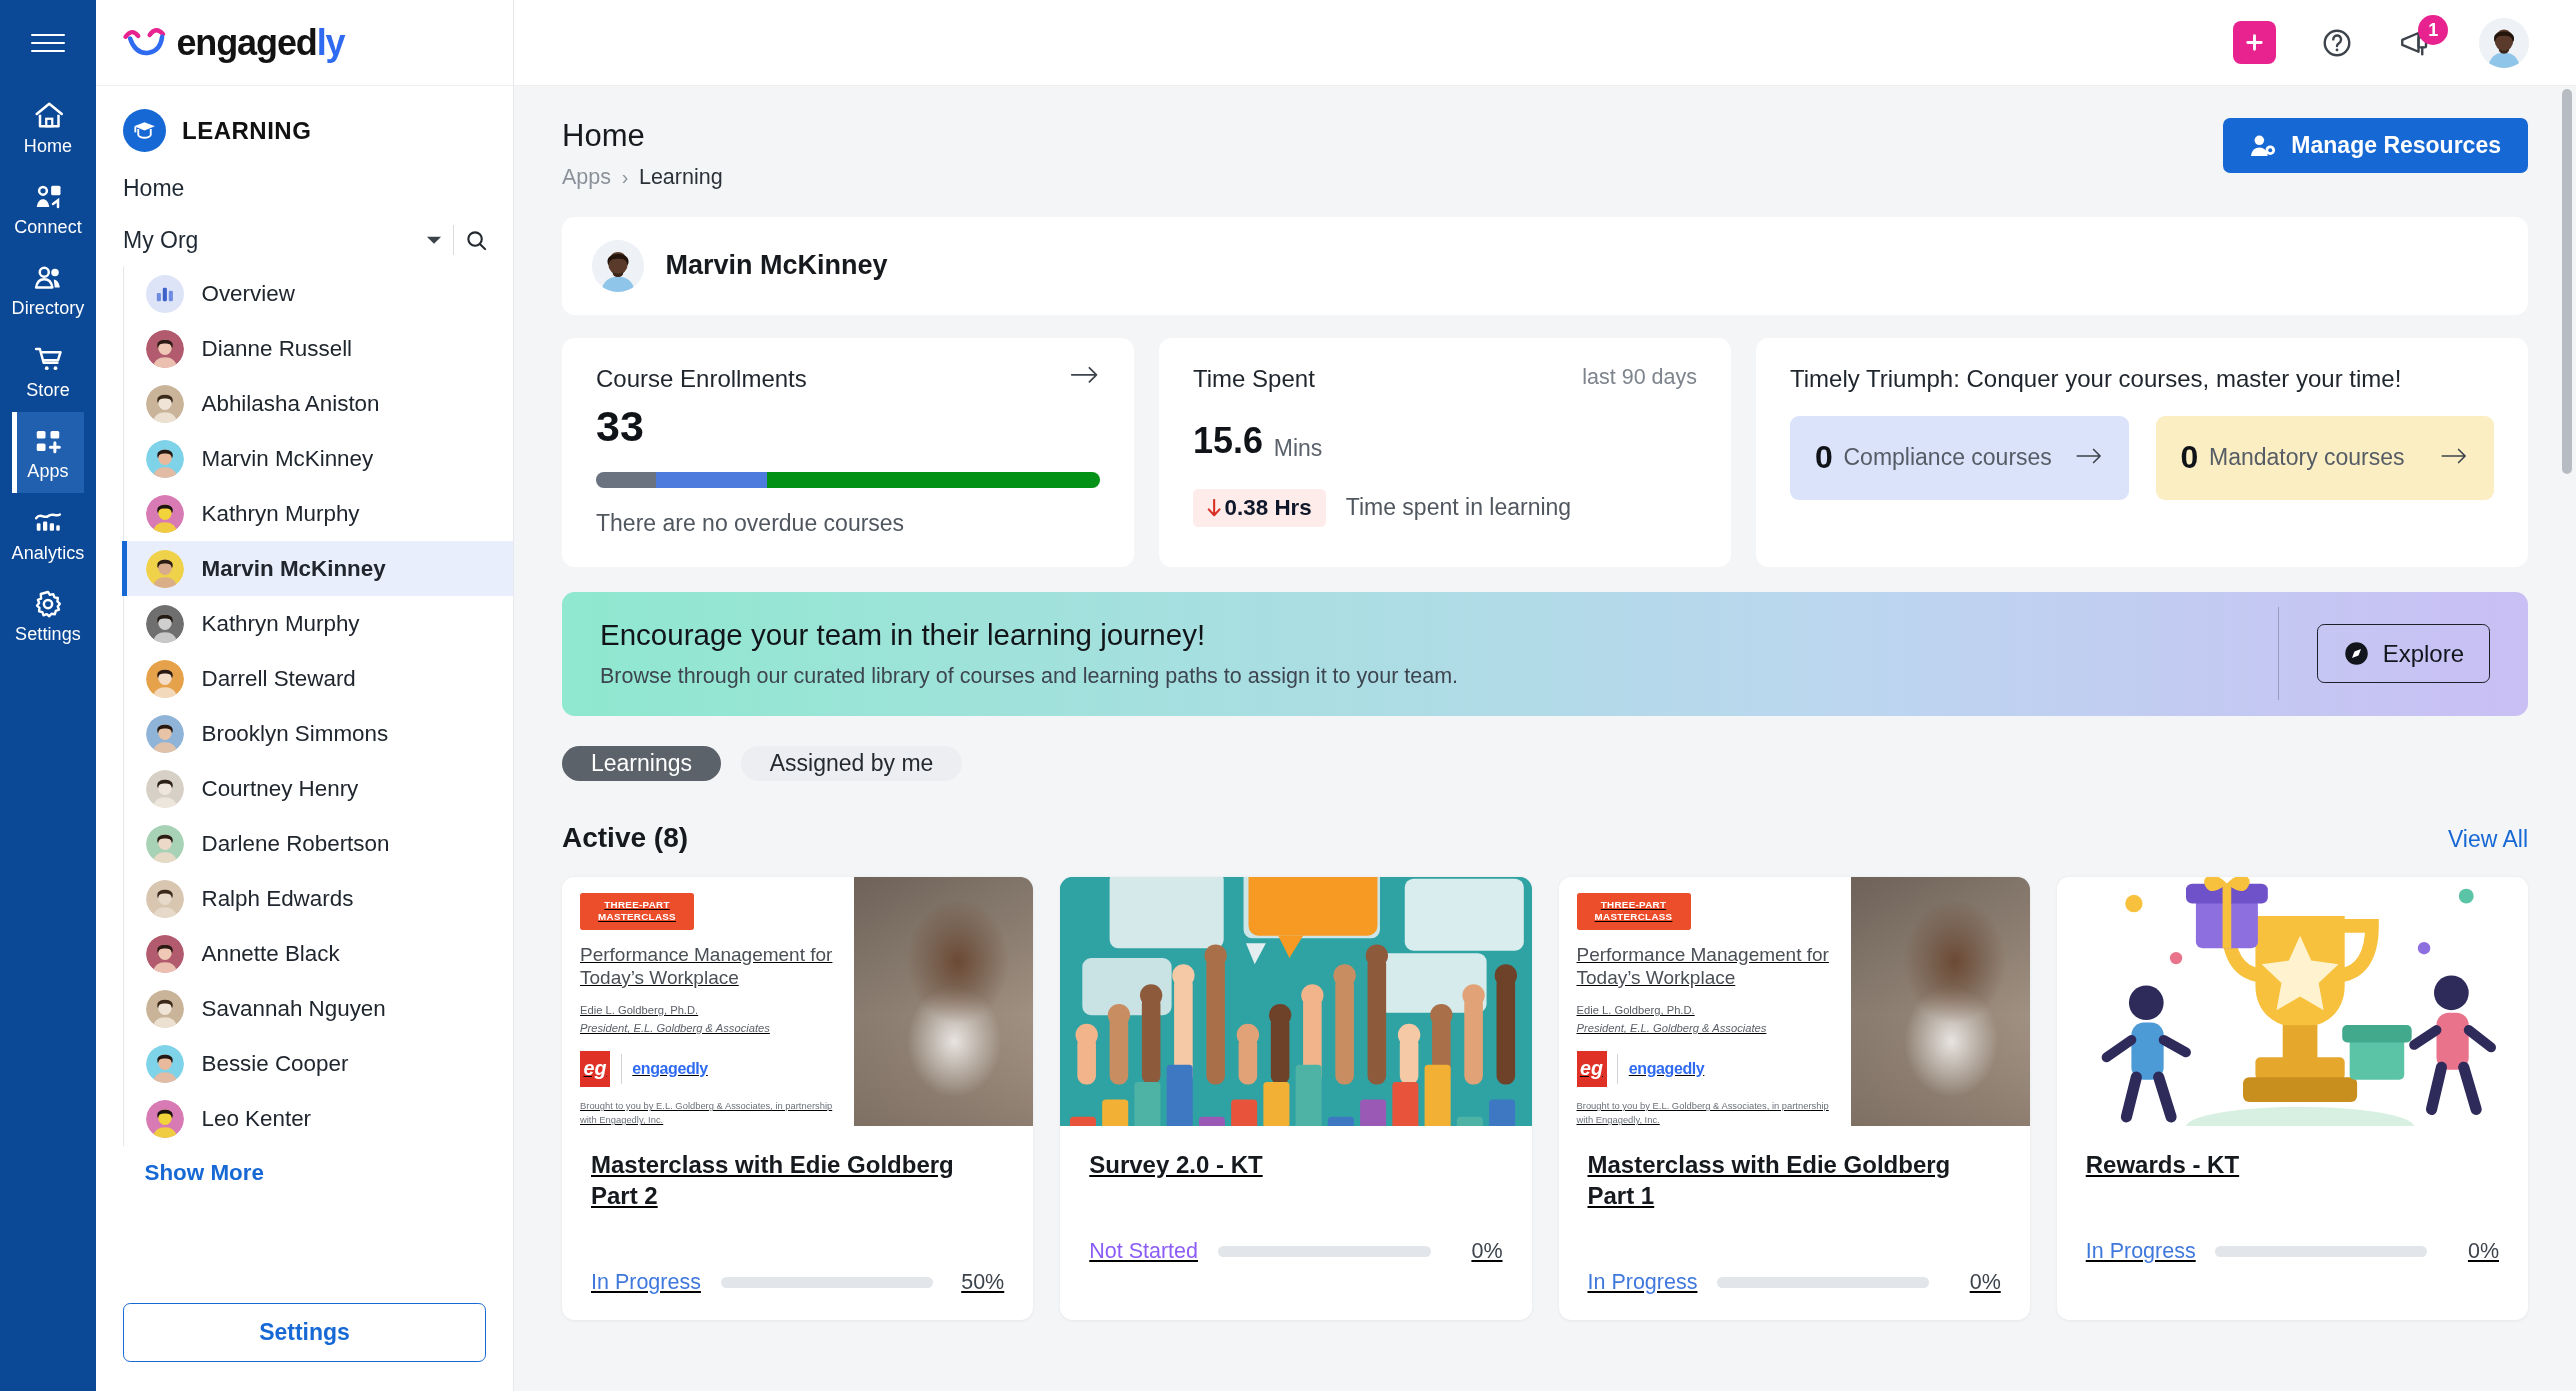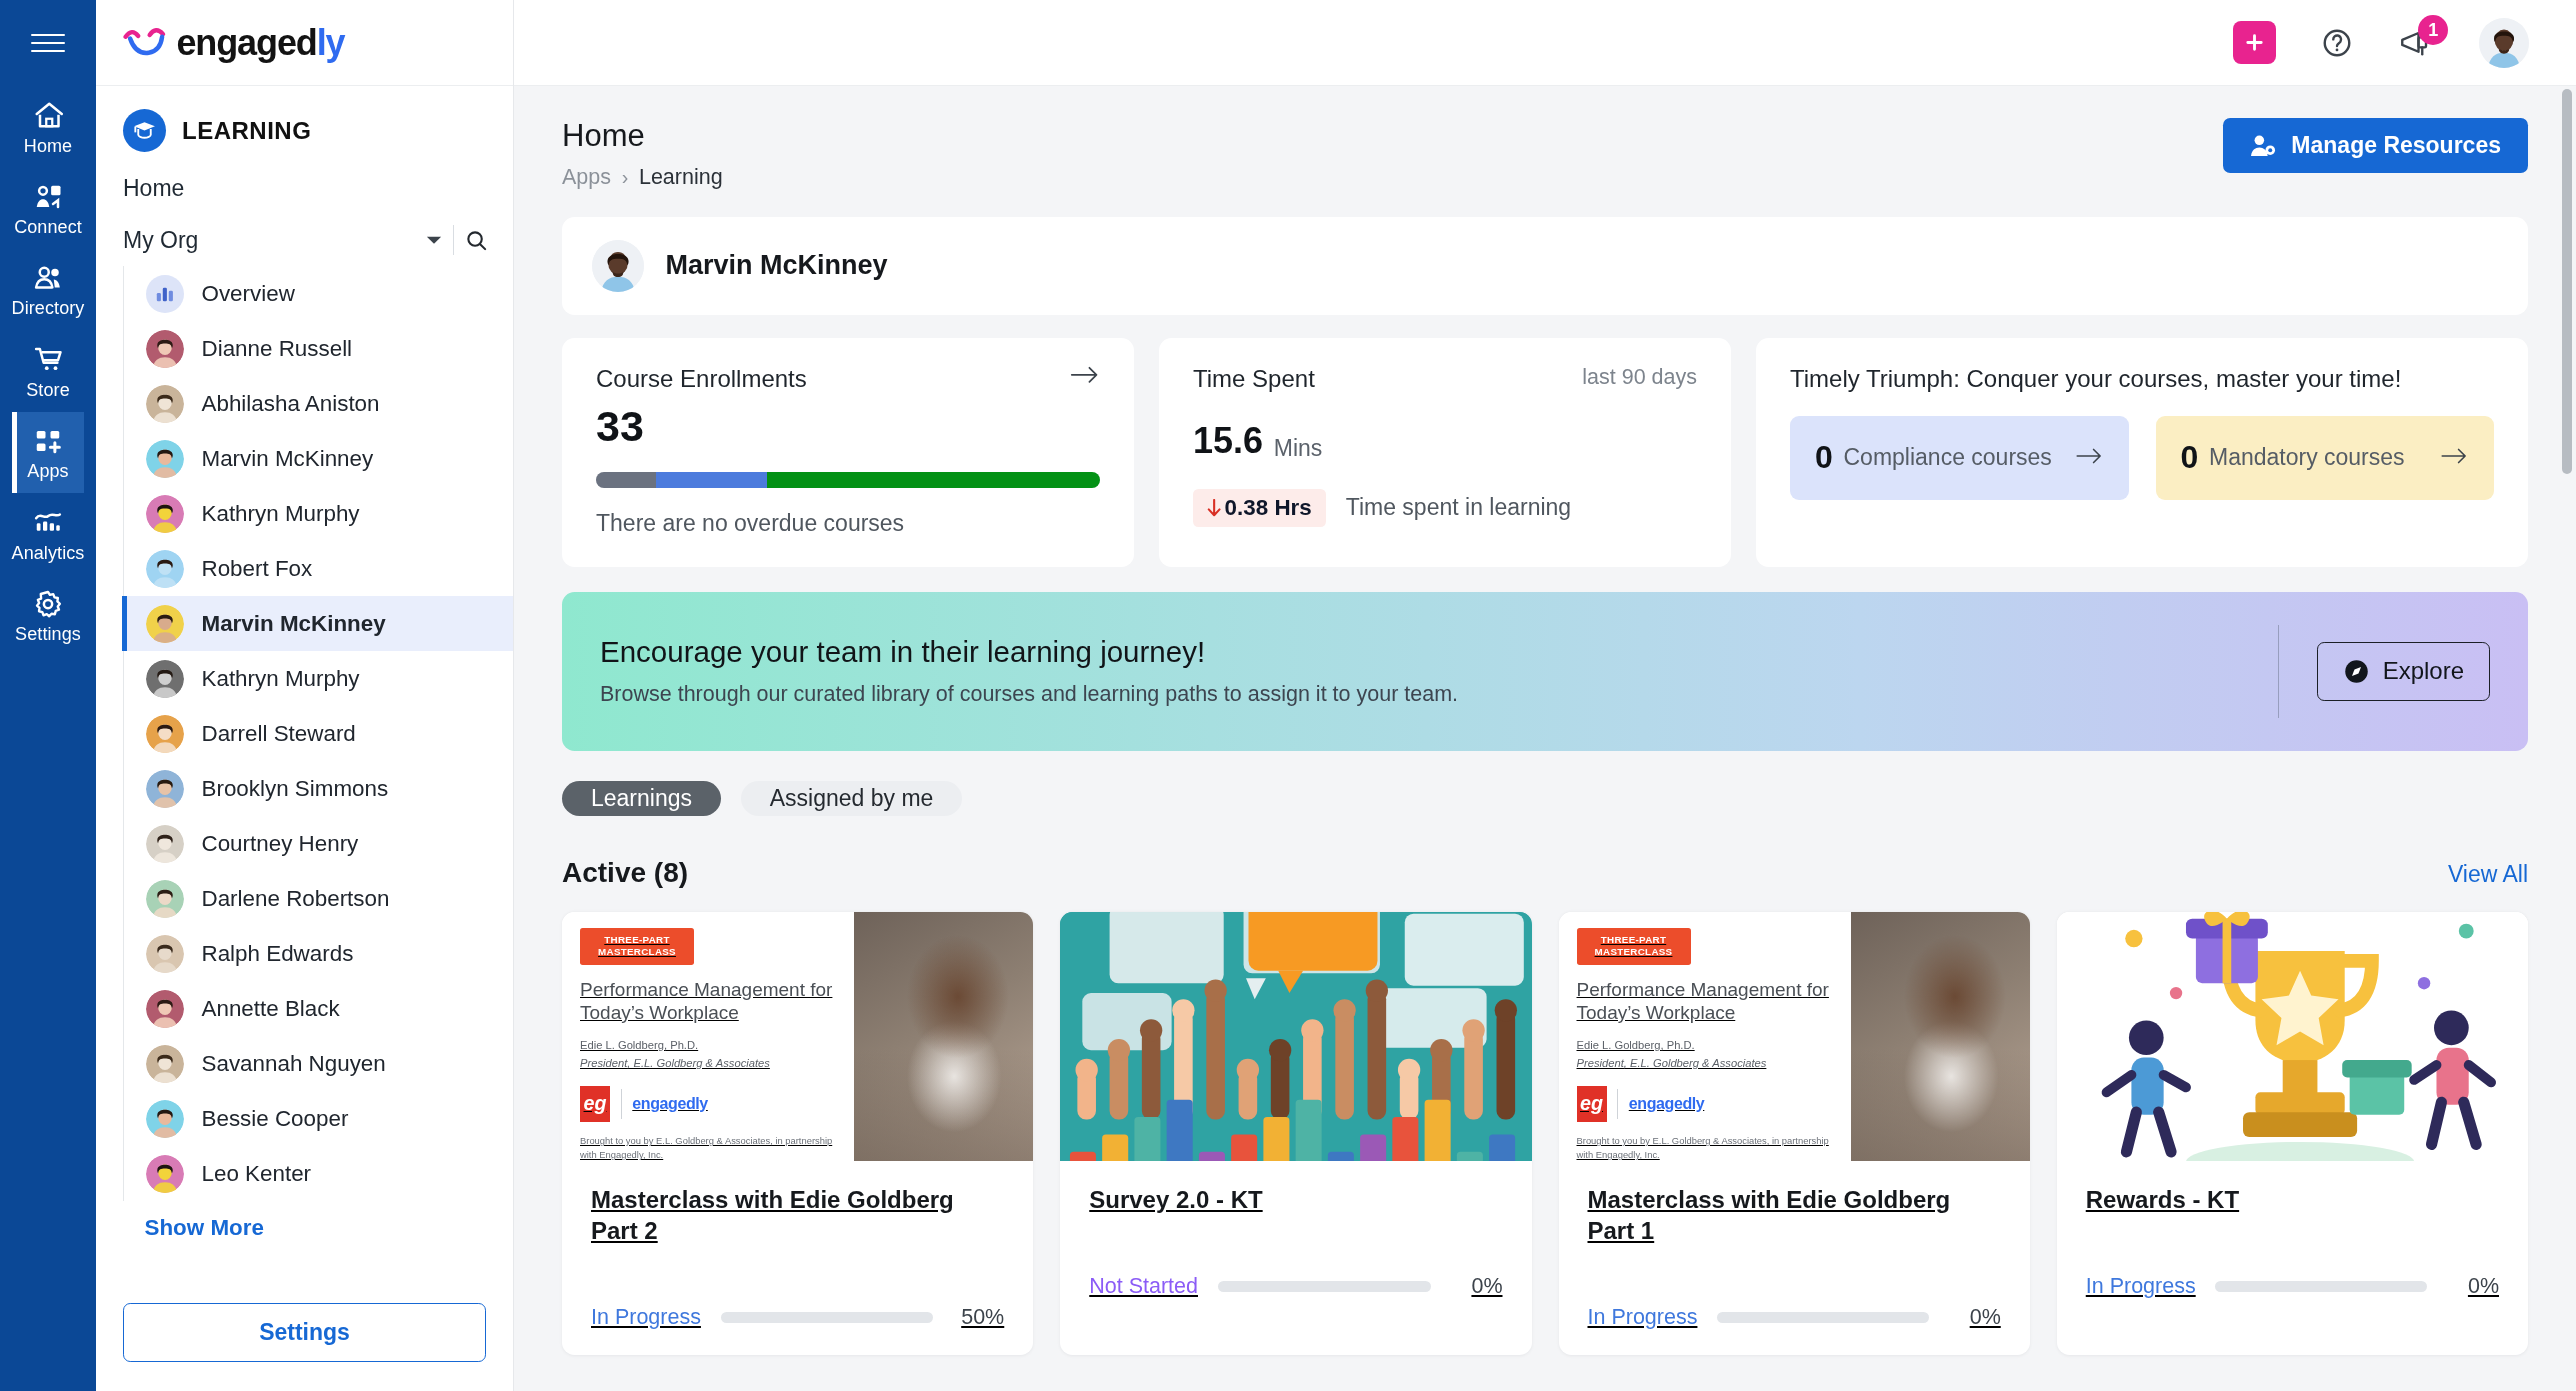--- a/index.html
+++ b/index.html
@@ -192,21 +192,21 @@
   .tri-tile {
     flex: 1; border-radius: 9px; height: 84px;
     display: flex; align-items: center; padding: 0 25px; gap: 10.7px; cursor: pointer;
   }
   .tri-tile.compliance { background: #dbe3fb; }
   .tri-tile.mandatory { background: #fbeec3; }
   .tri-num { font-size: 32px; font-weight: 700; color: #101317; }
   .tri-label { font-size: 23px; color: #555c65; flex: 1; }
 
   #promo {
-    margin-top: 25px; height: 159px; border-radius: 12.5px;
+    margin-top: 25px; height: 124px; border-radius: 12.5px;
     background: linear-gradient(90deg, #8fe8cf 0%, #a7dfe0 33%, #bcd6ef 66%, #c9bff4 100%);
     display: flex; align-items: center; padding: 0 38px; gap: 38px;
   }
   #promo-text { flex: 1; }
   #promo-title { font-size: 29.5px; color: #111418; }
   #promo-sub { font-size: 21.5px; color: #3d4550; margin-top: 12.5px; }
   #promo-divider { width: 0.9px; height: 93px; background: rgba(70,80,95,.35); }
   #explore-btn {
     display: flex; align-items: center; gap: 12.5px;
     border: 1.8px solid #1b1f26; border-radius: 7.2px; background: transparent;
@@ -458,29 +458,20 @@
           <span class="pname">Marvin McKinney</span>
         </div>
         <div class="person">
           <span class="avatar"><svg viewBox="0 0 42 42" width="38" height="38">
               <circle cx="21" cy="21" r="21" fill="#d87bb5"></circle>
               <ellipse cx="21" cy="19" rx="7.6" ry="8.6" fill="#f2d33a"></ellipse>
               <path d="M12.6 15.5c1.4-6.2 15.4-6.2 16.8 0 .7 2.9-.8 4.6-.8 4.6-.7-4.6-3-5.3-7.6-5.3s-6.9.7-7.6 5.3c0 0-1.5-1.7-.8-4.6z" fill="#1d1410"></path>
               <path d="M7.5 42c1.4-8.3 6.2-11.8 13.5-11.8S33.1 33.7 34.5 42z" fill="#f2d33a" opacity=".92"></path>
             </svg></span>
           <span class="pname">Kathryn Murphy</span>
-        </div>
-        <div class="person">
-          <span class="avatar"><svg viewBox="0 0 42 42" width="38" height="38">
-              <circle cx="21" cy="21" r="21" fill="#9fd4f2"></circle>
-              <ellipse cx="21" cy="19" rx="7.6" ry="8.6" fill="#bfe1f5"></ellipse>
-              <path d="M12.6 15.5c1.4-6.2 15.4-6.2 16.8 0 .7 2.9-.8 4.6-.8 4.6-.7-4.6-3-5.3-7.6-5.3s-6.9.7-7.6 5.3c0 0-1.5-1.7-.8-4.6z" fill="#2a1a12"></path>
-              <path d="M7.5 42c1.4-8.3 6.2-11.8 13.5-11.8S33.1 33.7 34.5 42z" fill="#bfe1f5" opacity=".92"></path>
-            </svg></span>
-          <span class="pname">Robert Fox</span>
         </div>
         <div class="person selected">
           <span class="avatar"><svg viewBox="0 0 42 42" width="38" height="38">
               <circle cx="21" cy="21" r="21" fill="#f0d14a"></circle>
               <ellipse cx="21" cy="19" rx="7.6" ry="8.6" fill="#d8ab8c"></ellipse>
               <path d="M12.6 15.5c1.4-6.2 15.4-6.2 16.8 0 .7 2.9-.8 4.6-.8 4.6-.7-4.6-3-5.3-7.6-5.3s-6.9.7-7.6 5.3c0 0-1.5-1.7-.8-4.6z" fill="#2a1c12"></path>
               <path d="M7.5 42c1.4-8.3 6.2-11.8 13.5-11.8S33.1 33.7 34.5 42z" fill="#d8ab8c" opacity=".92"></path>
             </svg></span>
           <span class="pname">Marvin McKinney</span>
         </div>

